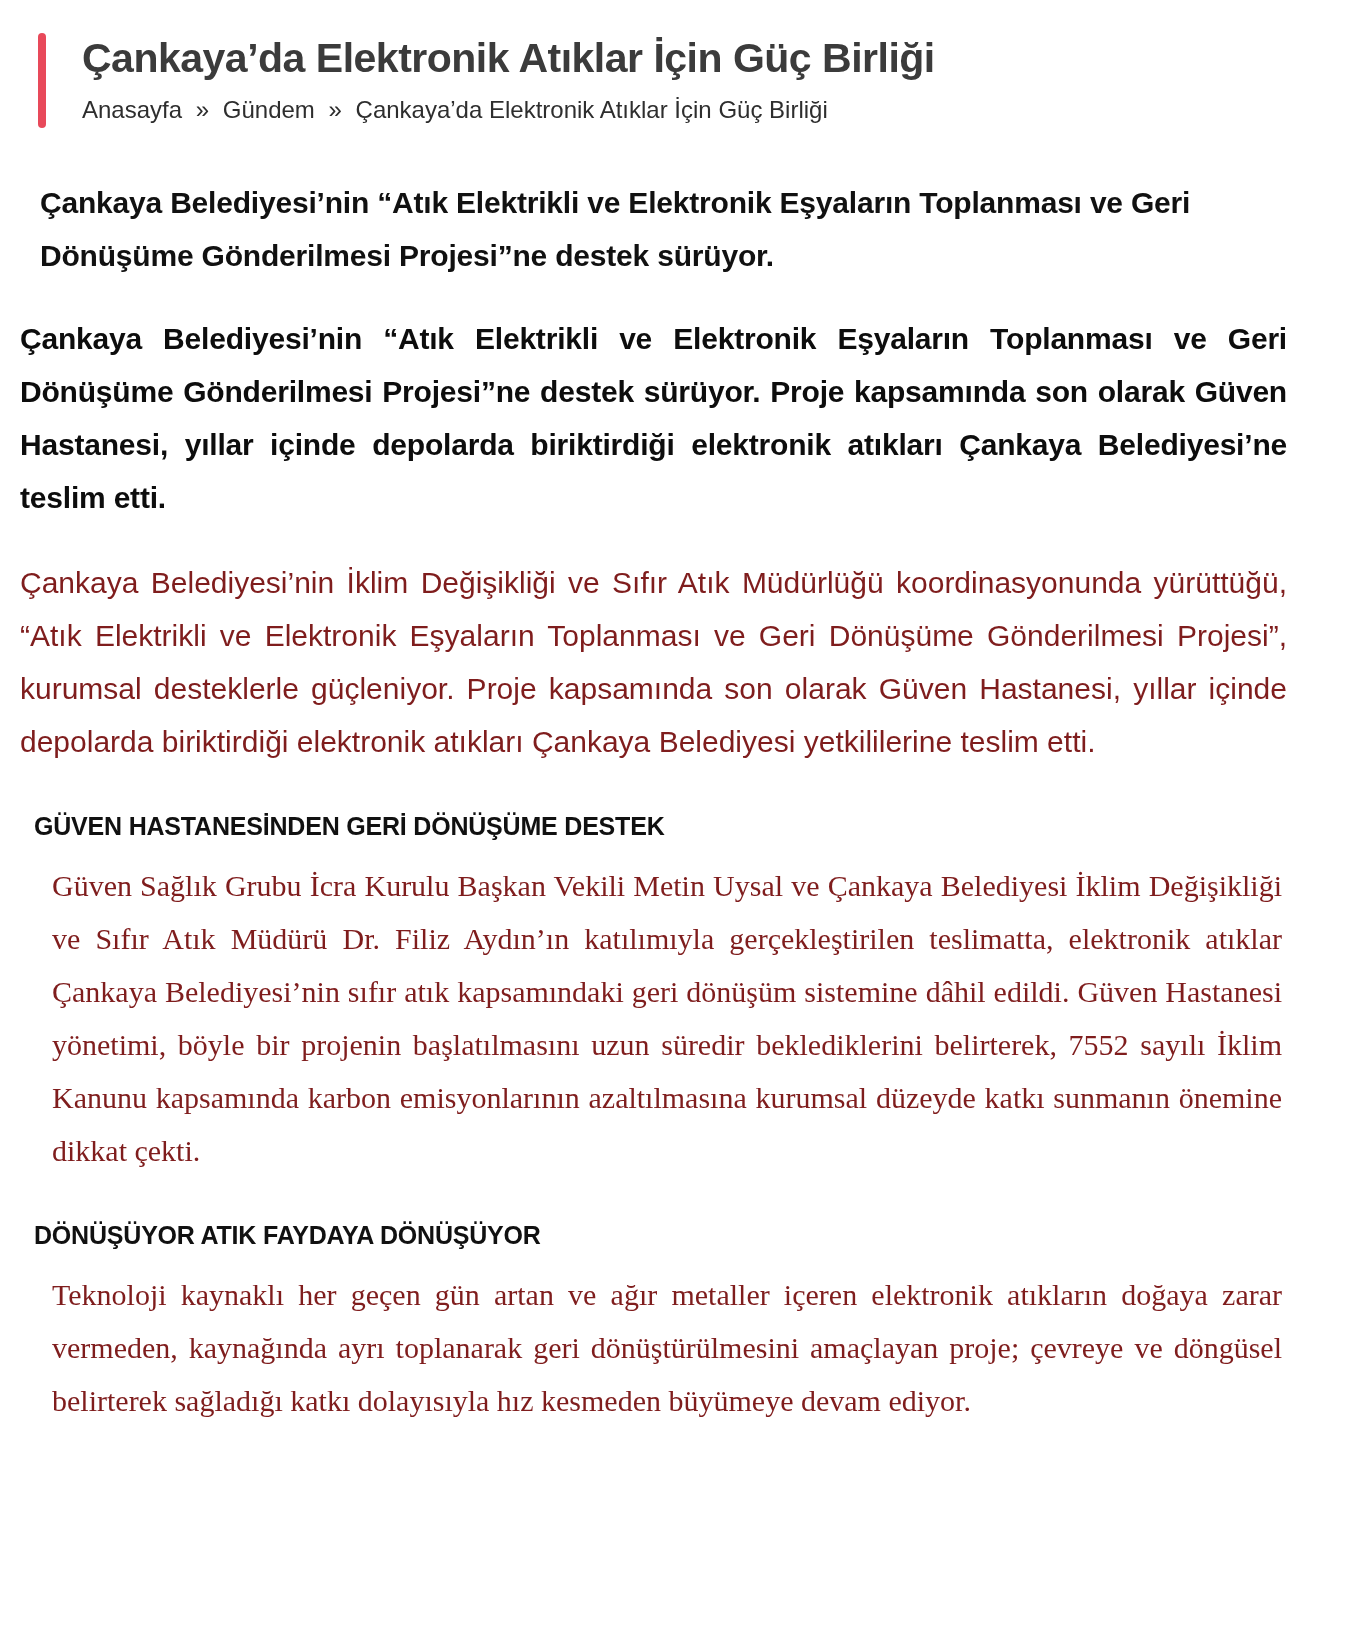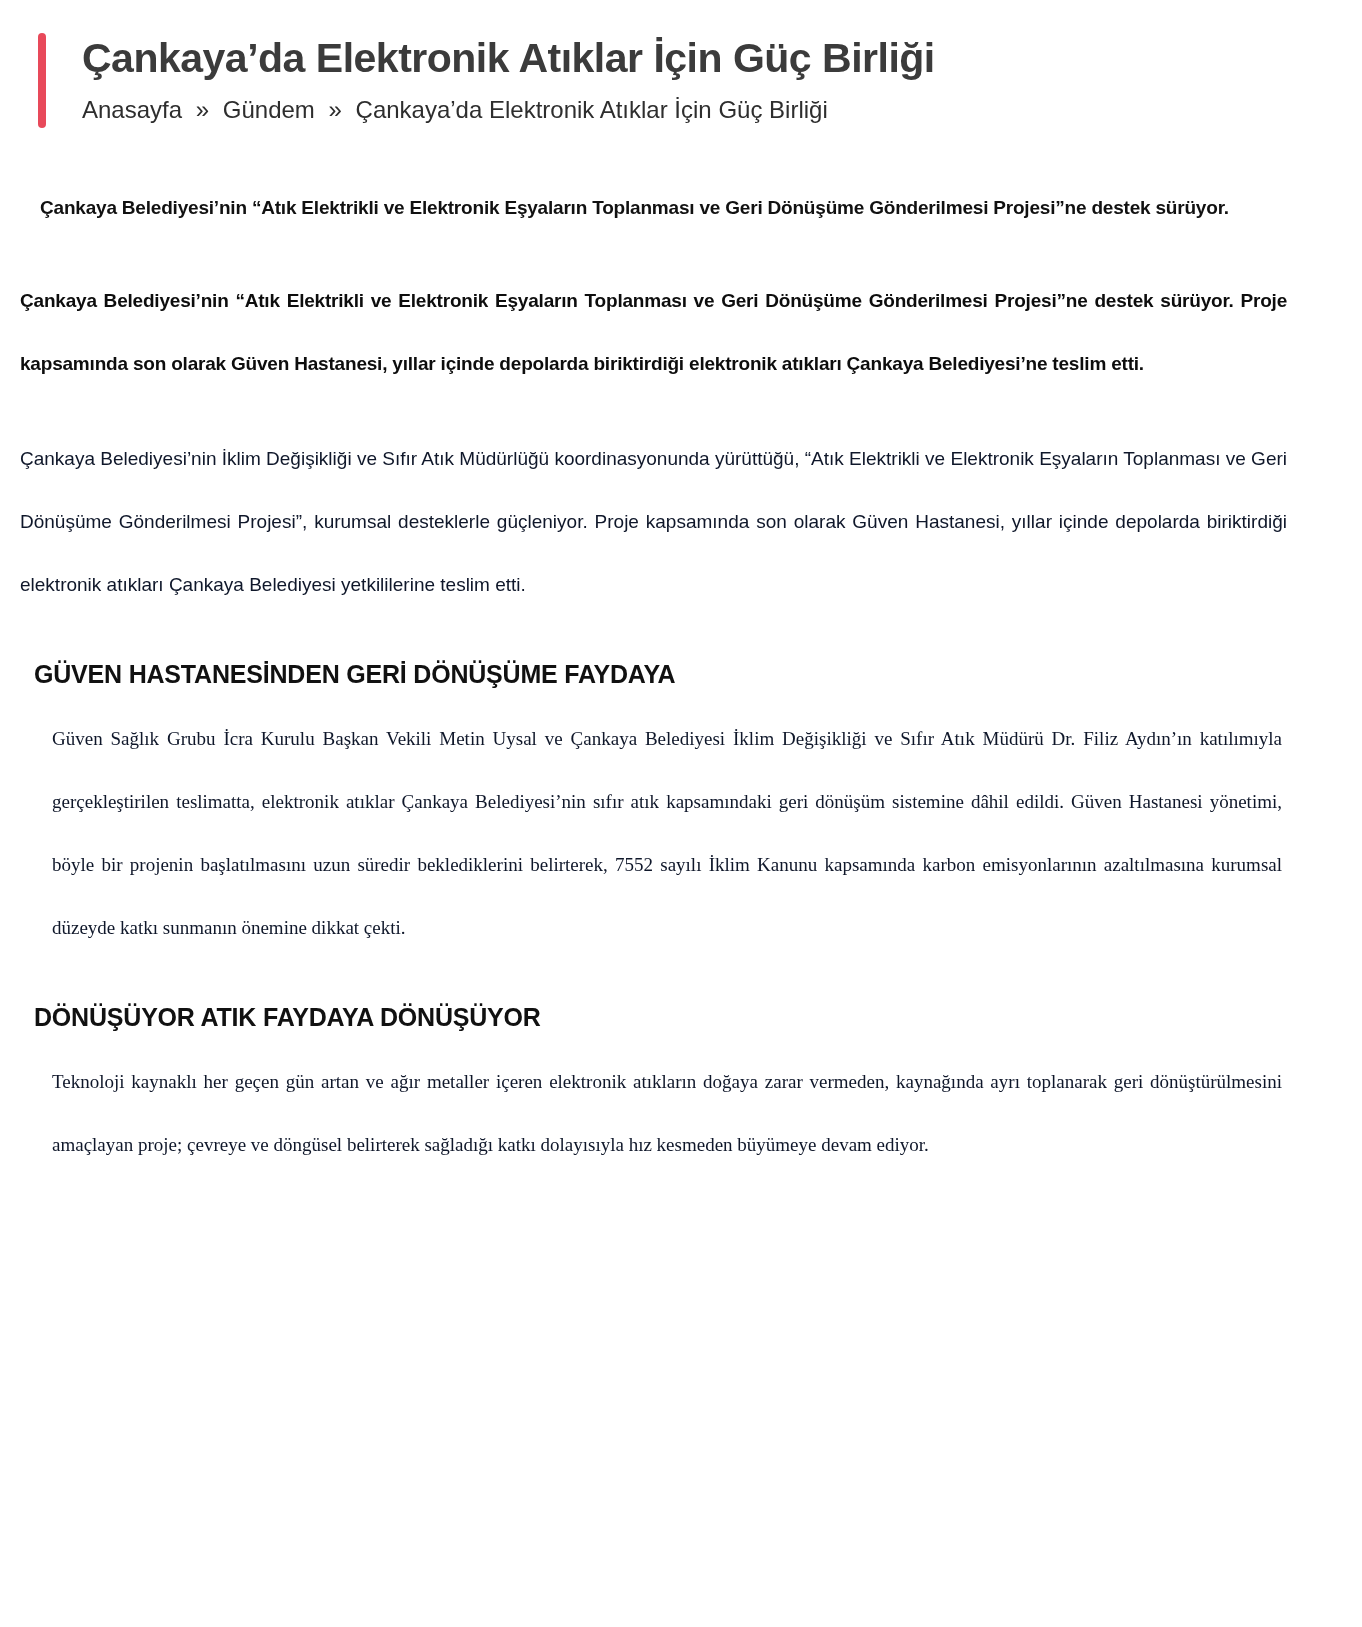--- a/index.html
+++ b/index.html
@@ -49,37 +49,37 @@
     color: #2e2e2e;
     text-decoration: none;
     cursor: pointer;
   }
   .breadcrumb .sep {
     margin: 0 7px;
     color: #2e2e2e;
   }
 
   
-  p { font-size: 19px; line-height: 63px; }
+  p { font-size: 30px; line-height: 53px; }
 
   .lead {
     font-weight: 700;
     color: #111111;
     margin: 0 40px 30px 20px;
     letter-spacing: -0.2px;
   }
   .summary {
     font-weight: 700;
     color: #0d0d0d;
     text-align: justify;
     margin: 0 55px 32px 0;
     letter-spacing: -0.2px;
   }
   .body-par {
-    color: #0f172a;
+    color: #7f1d1d;
     text-align: justify;
     margin: 0 55px 30px 0;
   }
   section { margin-top: 44px; }
   h2.section-heading {
     font-size: 25px;
     font-weight: 800;
     color: #111111;
     letter-spacing: -0.2px;
     margin: 0 0 18px 14px;
@@ -112,21 +112,21 @@
 
   <main>
 
     <p class="lead">Çankaya Belediyesi’nin “Atık Elektrikli ve Elektronik Eşyaların Toplanması ve Geri Dönüşüme Gönderilmesi Projesi”ne destek sürüyor.</p>
 
     <p class="summary">Çankaya Belediyesi’nin “Atık Elektrikli ve Elektronik Eşyaların Toplanması ve Geri Dönüşüme Gönderilmesi Projesi”ne destek sürüyor.  Proje kapsamında son olarak Güven Hastanesi, yıllar içinde depolarda biriktirdiği elektronik atıkları Çankaya Belediyesi’ne teslim etti.</p>
 
     <p class="body-par">Çankaya Belediyesi’nin İklim Değişikliği ve Sıfır Atık Müdürlüğü koordinasyonunda yürüttüğü, “Atık Elektrikli ve Elektronik Eşyaların Toplanması ve Geri Dönüşüme Gönderilmesi Projesi”, kurumsal desteklerle güçleniyor. Proje kapsamında son olarak Güven Hastanesi, yıllar içinde depolarda biriktirdiği elektronik atıkları Çankaya Belediyesi yetkililerine teslim etti.</p>
 
     <section>
-      <h2 class="section-heading">GÜVEN HASTANESİNDEN GERİ DÖNÜŞÜME FAYDAYA</h2>
+      <h2 class="section-heading">GÜVEN HASTANESİNDEN GERİ DÖNÜŞÜME DESTEK</h2>
       <p class="body-par">Güven Sağlık Grubu İcra Kurulu Başkan Vekili Metin Uysal ve Çankaya Belediyesi İklim Değişikliği ve Sıfır Atık Müdürü Dr. Filiz Aydın’ın katılımıyla gerçekleştirilen teslimatta, elektronik atıklar Çankaya Belediyesi’nin sıfır atık kapsamındaki geri dönüşüm sistemine dâhil edildi. Güven Hastanesi yönetimi, böyle bir projenin başlatılmasını uzun süredir beklediklerini belirterek, 7552 sayılı İklim Kanunu kapsamında karbon emisyonlarının azaltılmasına kurumsal düzeyde katkı sunmanın önemine dikkat çekti.</p>
     </section>
 
     <section>
       <h2 class="section-heading">DÖNÜŞÜYOR ATIK FAYDAYA DÖNÜŞÜYOR</h2>
       <p class="body-par">Teknoloji kaynaklı her geçen gün artan ve ağır metaller içeren elektronik atıkların doğaya zarar vermeden, kaynağında ayrı toplanarak geri dönüştürülmesini amaçlayan proje; çevreye ve döngüsel belirterek sağladığı katkı dolayısıyla hız kesmeden büyümeye devam ediyor.</p>
     </section>
 
   </main>
 </div>

